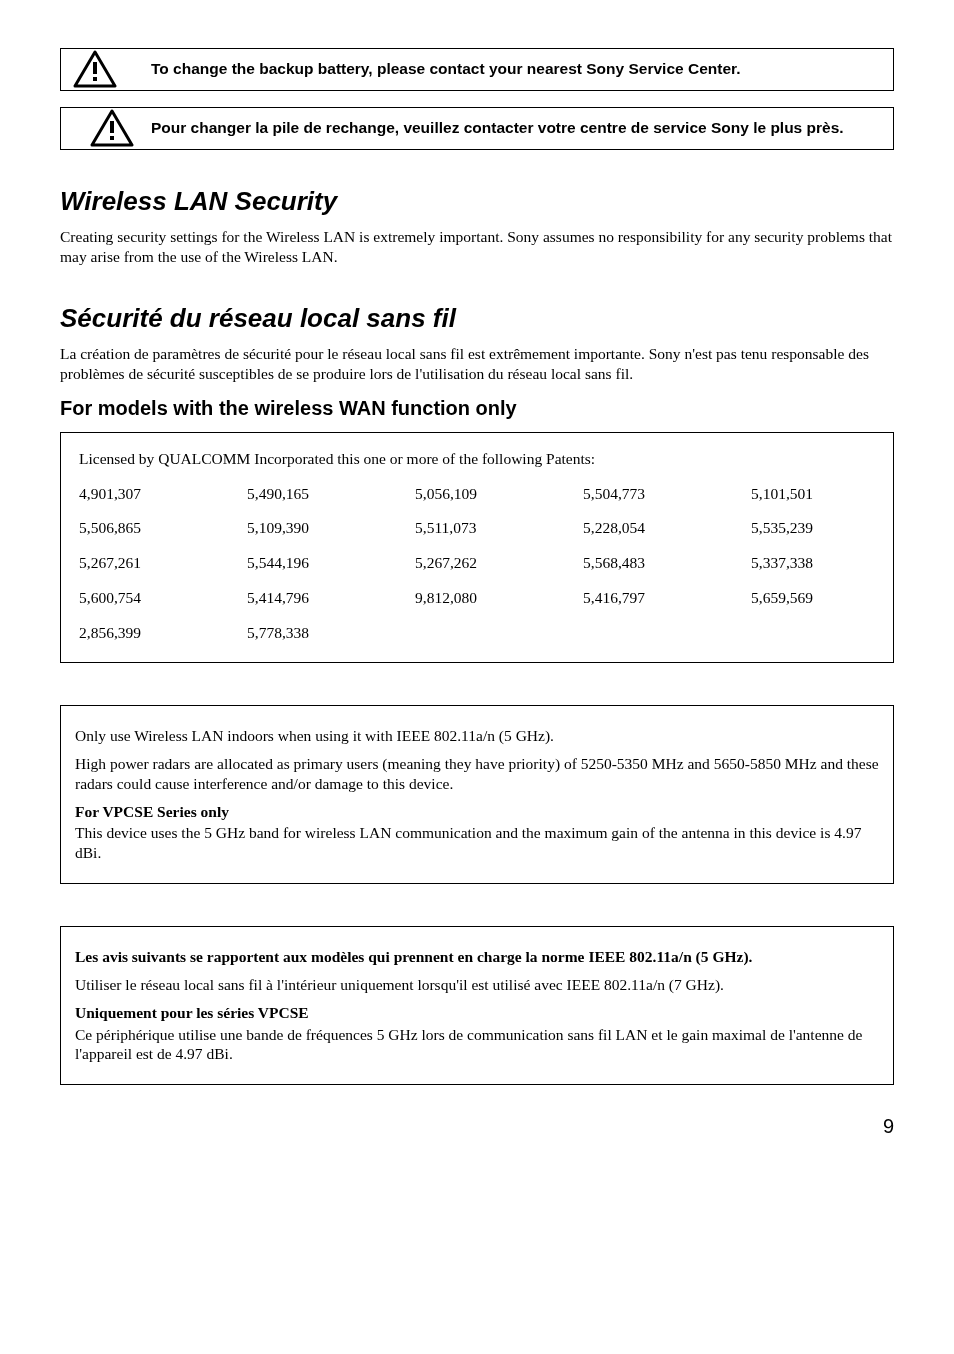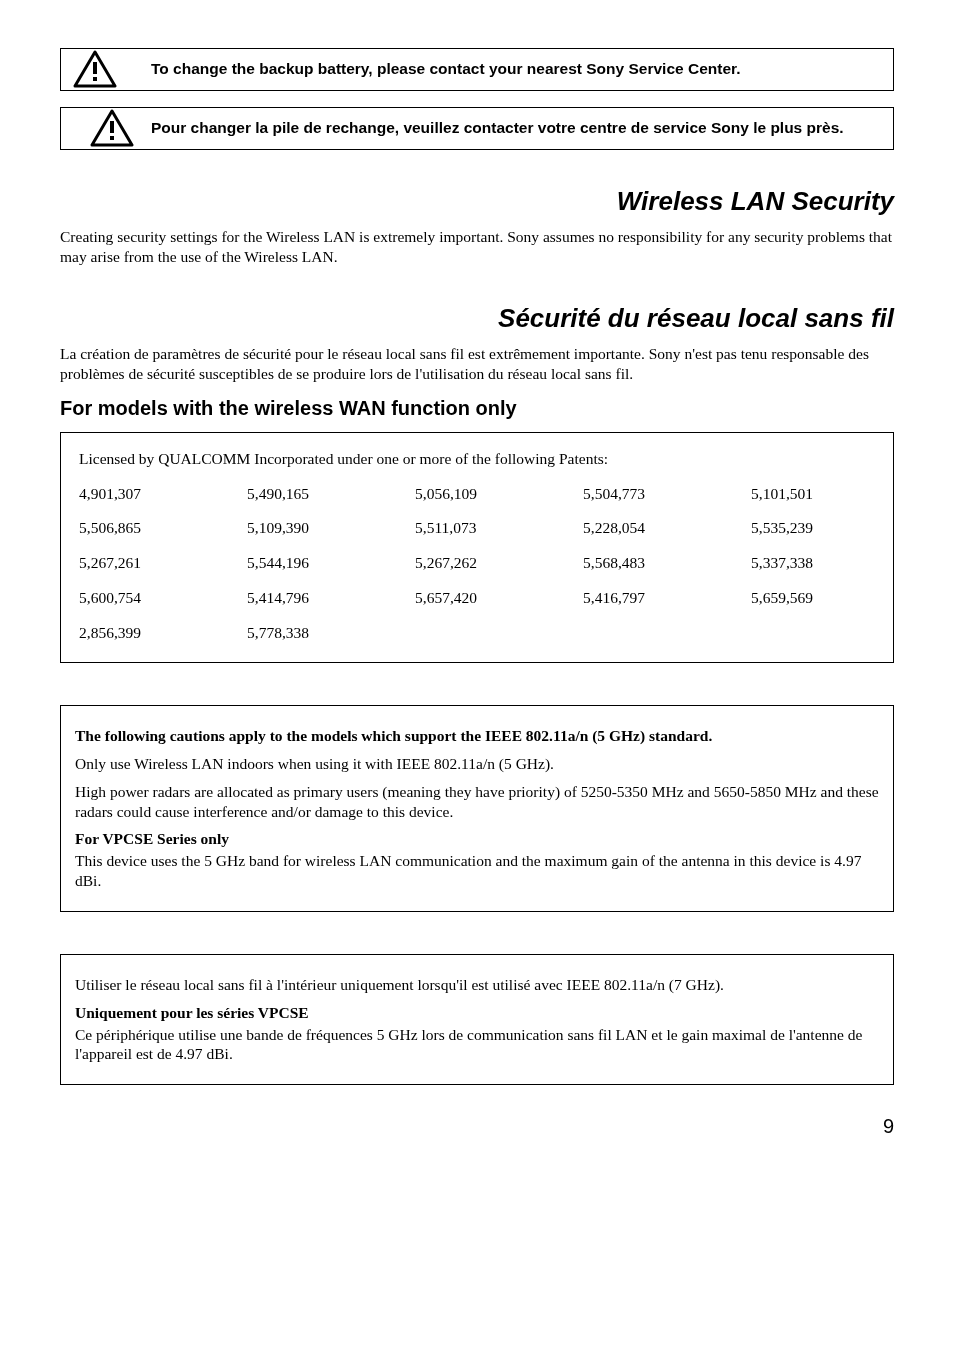--- a/index.html
+++ b/index.html
@@ -32,21 +32,20 @@
     font-weight: bold;
     font-size: 15.5px;
     line-height: 1.35;
   }
   h2.italic-heading {
     font-family: Arial, Helvetica, sans-serif;
     font-style: italic;
     font-weight: bold;
     font-size: 26px;
     margin: 34px 0 8px 0;
-    text-align: right;
   }
   p.body-para {
     font-family: "Times New Roman", serif;
     font-size: 15.5px;
     margin: 6px 0;
     line-height: 1.3;
   }
   h3.big-subhead {
     font-family: Arial, Helvetica, sans-serif;
     font-weight: bold;
@@ -127,58 +126,58 @@
 <h2 class="italic-heading">Wireless LAN Security</h2>
 <p class="body-para">Creating security settings for the Wireless LAN is extremely important. Sony assumes no responsibility for any security problems that may arise from the use of the Wireless LAN.</p>
 
 <h2 class="italic-heading">Sécurité du réseau local sans fil</h2>
 <p class="body-para">La création de paramètres de sécurité pour le réseau local sans fil est extrêmement importante. Sony n'est pas tenu responsable des problèmes de sécurité susceptibles de se produire lors de l'utilisation du réseau local sans fil.</p>
 
 <h3 class="big-subhead">For models with the wireless WAN function only</h3>
 
 <div class="patent-box">
   <div class="patent-content">
-    <div class="patent-intro">Licensed by QUALCOMM Incorporated under one or more of the following Patents:</div>
+    <div class="patent-intro">Licensed by QUALCOMM Incorporated this one or more of the following Patents:</div>
     <div class="patent-grid" id="patent-grid">
         <span>4,901,307</span>
         <span>5,490,165</span>
         <span>5,056,109</span>
         <span>5,504,773</span>
         <span>5,101,501</span>
         <span>5,506,865</span>
         <span>5,109,390</span>
         <span>5,511,073</span>
         <span>5,228,054</span>
         <span>5,535,239</span>
         <span>5,267,261</span>
         <span>5,544,196</span>
         <span>5,267,262</span>
         <span>5,568,483</span>
         <span>5,337,338</span>
         <span>5,600,754</span>
         <span>5,414,796</span>
-        <span>5,657,420</span>
+        <span>9,812,080</span>
         <span>5,416,797</span>
         <span>5,659,569</span>
         <span>2,856,399</span>
         <span>5,778,338</span>
         <span></span>
         <span></span>
         <span></span>
       </div>
   </div>
 </div>
 
 <div class="note-box">
-  <p><strong>The following cautions apply to the models which support the IEEE 802.11a/n (5 GHz) standard.</strong></p>
   <p>Only use Wireless LAN indoors when using it with IEEE 802.11a/n (5 GHz).</p>
   <p>High power radars are allocated as primary users (meaning they have priority) of 5250-5350 MHz and 5650-5850 MHz and these radars could cause interference and/or damage to this device.</p>
   <p style="margin-bottom:0;"><strong>For VPCSE Series only</strong></p>
   <p class="tight">This device uses the 5 GHz band for wireless LAN communication and the maximum gain of the antenna in this device is 4.97 dBi.</p>
 </div>
 
 <div class="note-box">
+  <p><strong>Les avis suivants se rapportent aux modèles qui prennent en charge la norme IEEE 802.11a/n (5 GHz).</strong></p>
   <p>Utiliser le réseau local sans fil à l'intérieur uniquement lorsqu'il est utilisé avec IEEE 802.11a/n (7 GHz).</p>
   <p style="margin-bottom:0;"><strong>Uniquement pour les séries VPCSE</strong></p>
   <p class="tight">Ce périphérique utilise une bande de fréquences 5 GHz lors de communication sans fil LAN et le gain maximal de l'antenne de l'appareil est de 4.97 dBi.</p>
 </div>
 
 <div class="page-num">9</div>
 
 </body></html>

